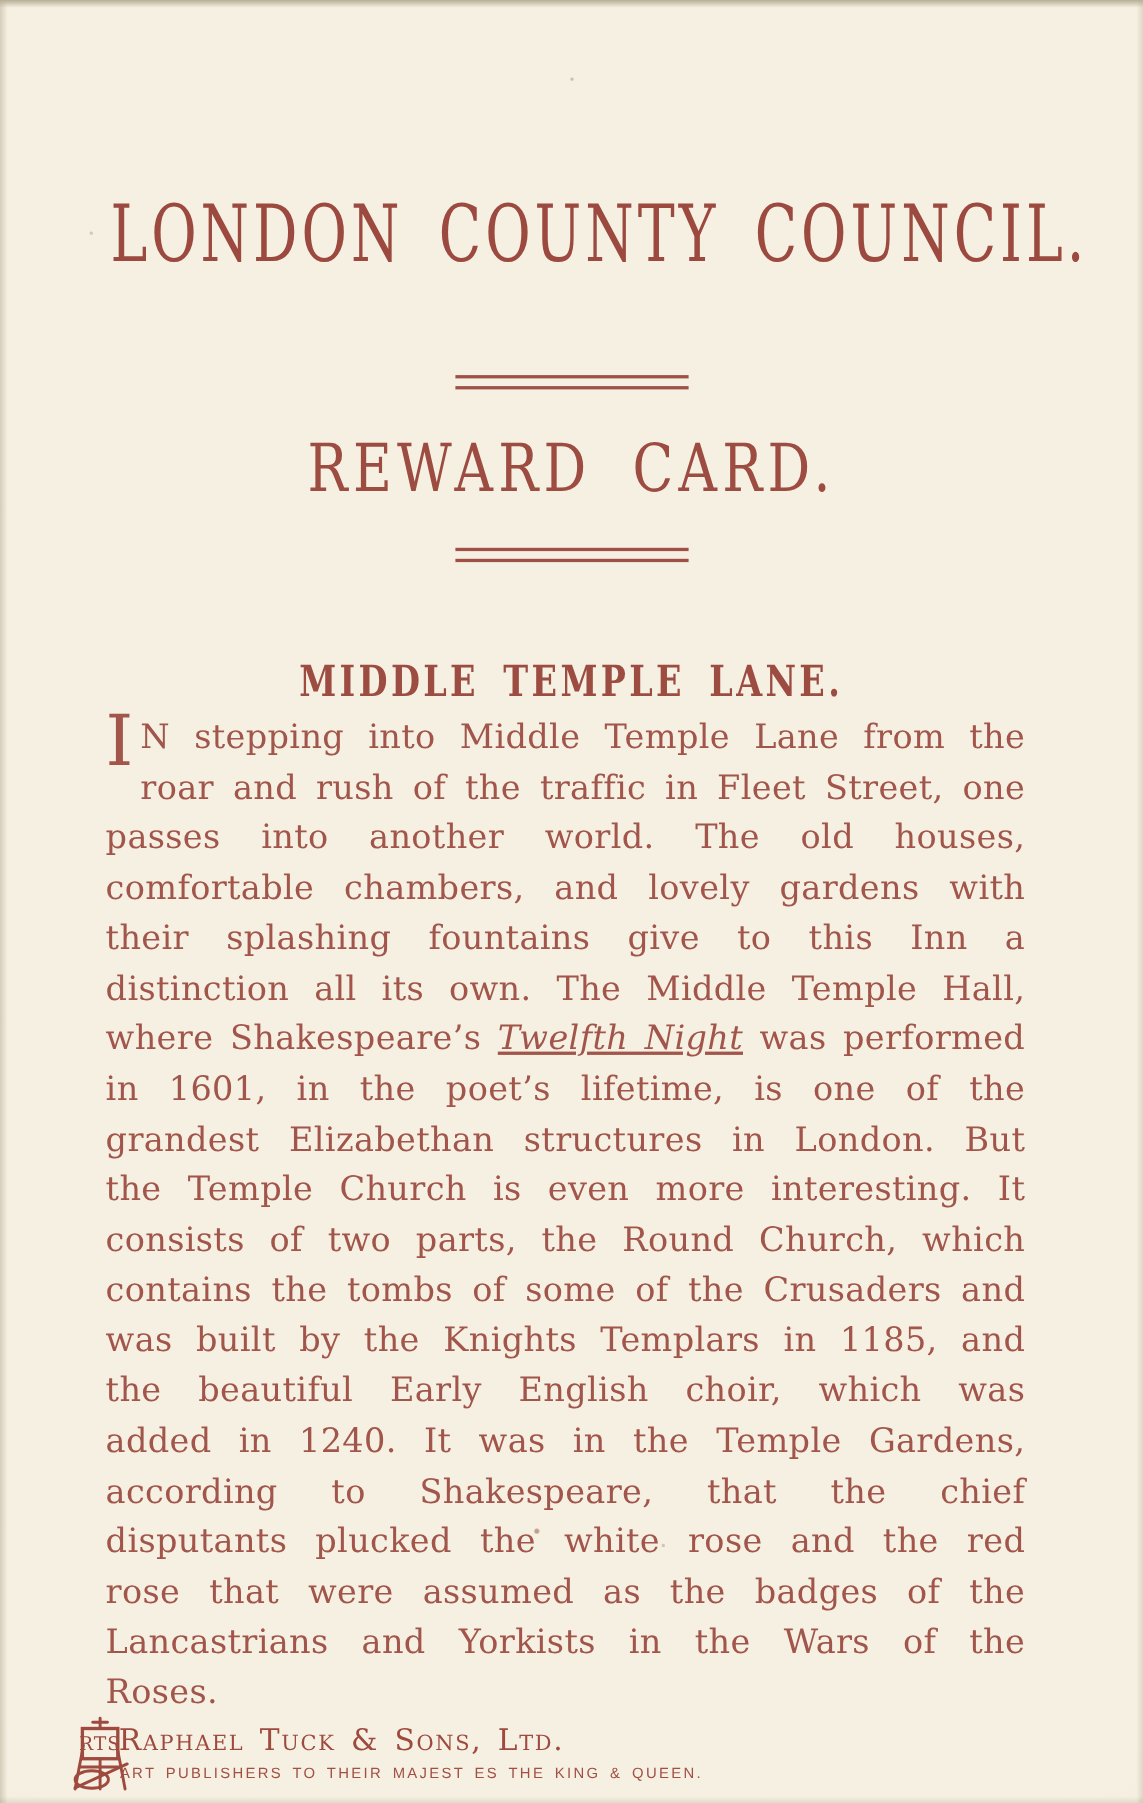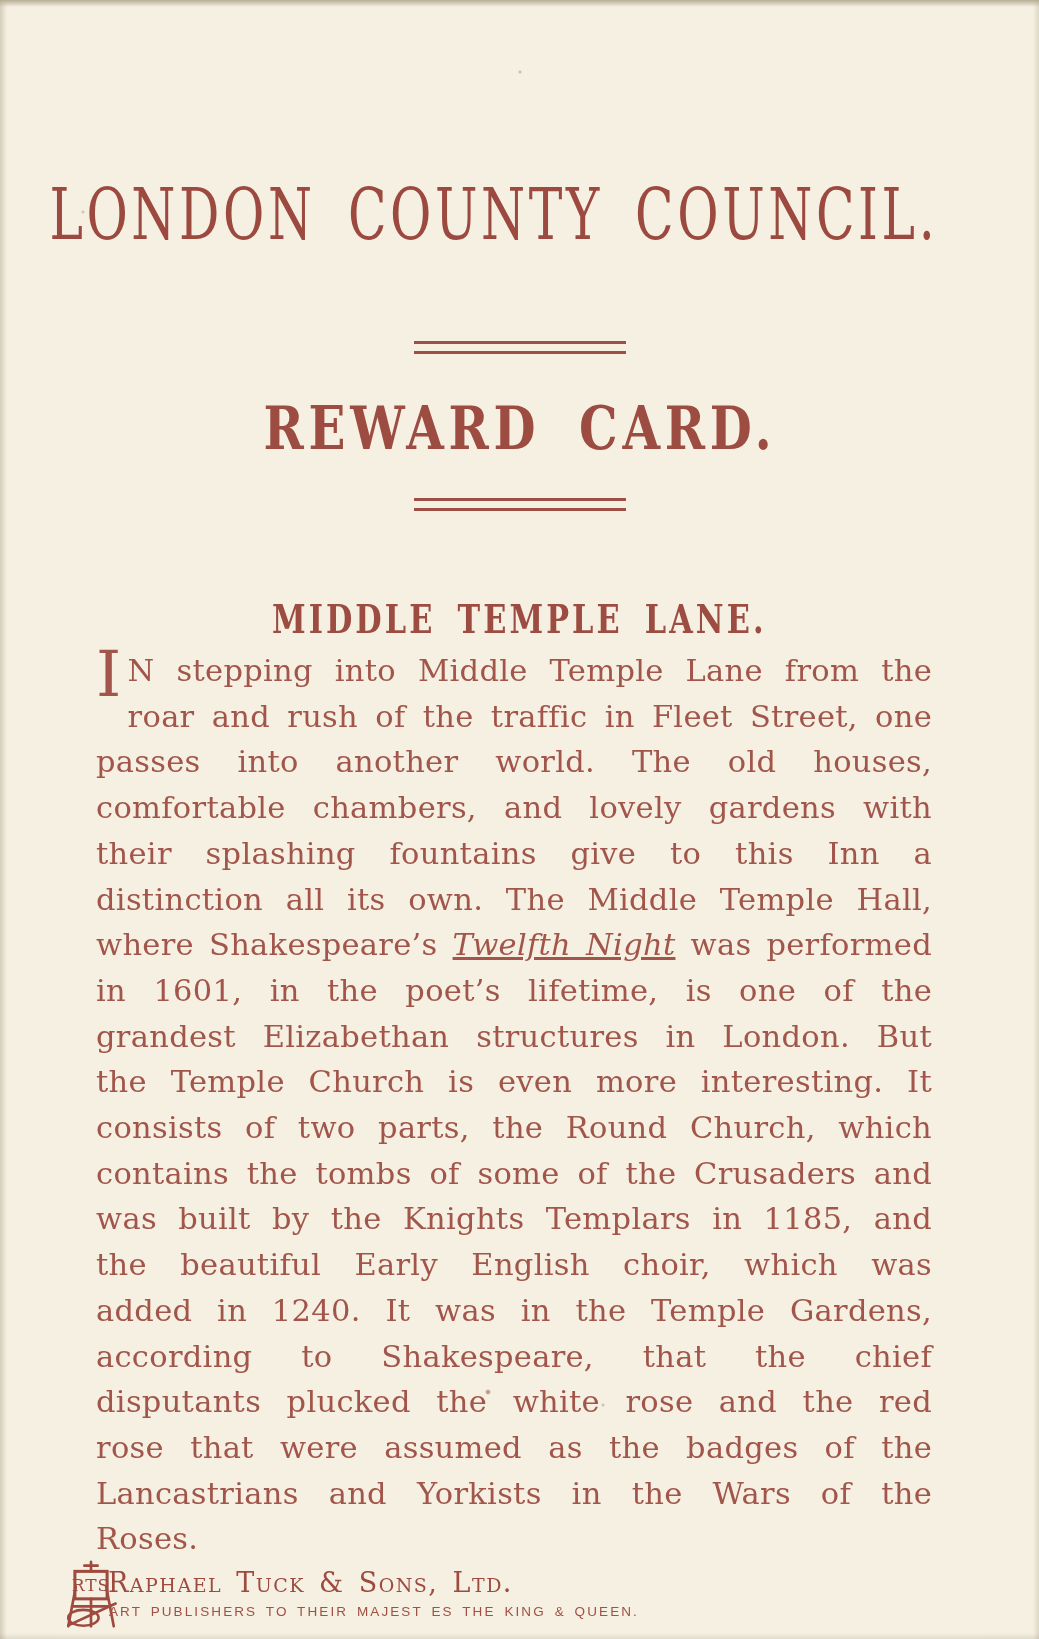--- a/index.html
+++ b/index.html
@@ -18,38 +18,38 @@
       linear-gradient(to bottom, #b7ae95 0px, rgba(183,174,149,0) 7px),
       linear-gradient(to right, rgba(140,125,95,.30) 0px, rgba(140,125,95,0) 7px),
       linear-gradient(to left, rgba(140,125,95,.22) 0px, rgba(140,125,95,0) 6px),
       linear-gradient(to top, rgba(140,125,95,.18) 0px, rgba(140,125,95,0) 6px),
       radial-gradient(140% 120% at 50% 45%, #f5f0e2 55%, #efe9d8 90%, #e9e2cf 100%);
     font-family:"DejaVu Serif", serif;
   }
   .abs{position:absolute;}
   h1,h2,h3,p{margin:0;font-weight:normal;}
 
-  .title-row{top:172px;left:0;right:0;text-align:left;}
+  .title-row{top:172px;left:0;right:0;text-align:right;}
   .title-row .stretch{
     display:inline-block;
     font-size:56px;letter-spacing:4px;word-spacing:14px;
     transform:scale(0.90,1.28);transform-origin:center top;
     color:#9c4a40;
   }
 
   .double-rule{
     left:50%;width:212px;margin-left:-106px;
     height:7px;
     border-top:3px solid #9f5046;
     border-bottom:3px solid #9f5046;
   }
   .rule-top{top:341px;}
   .rule-bottom{top:498px;}
 
-  .reward-row{top:392px;left:0;right:0;text-align:center;font-weight:bold;}
+  .reward-row{top:392px;left:0;right:0;text-align:center;}
   .reward-row .stretch{
     display:inline-block;
     font-size:51px;letter-spacing:5px;word-spacing:18px;
     transform:scale(0.95,1.18);transform-origin:center top;
     color:#9d4c42;
   }
 
   .heading-row{top:596px;left:0;right:0;text-align:center;font-weight:bold;}
   .heading-row .stretch{
     display:inline-block;

